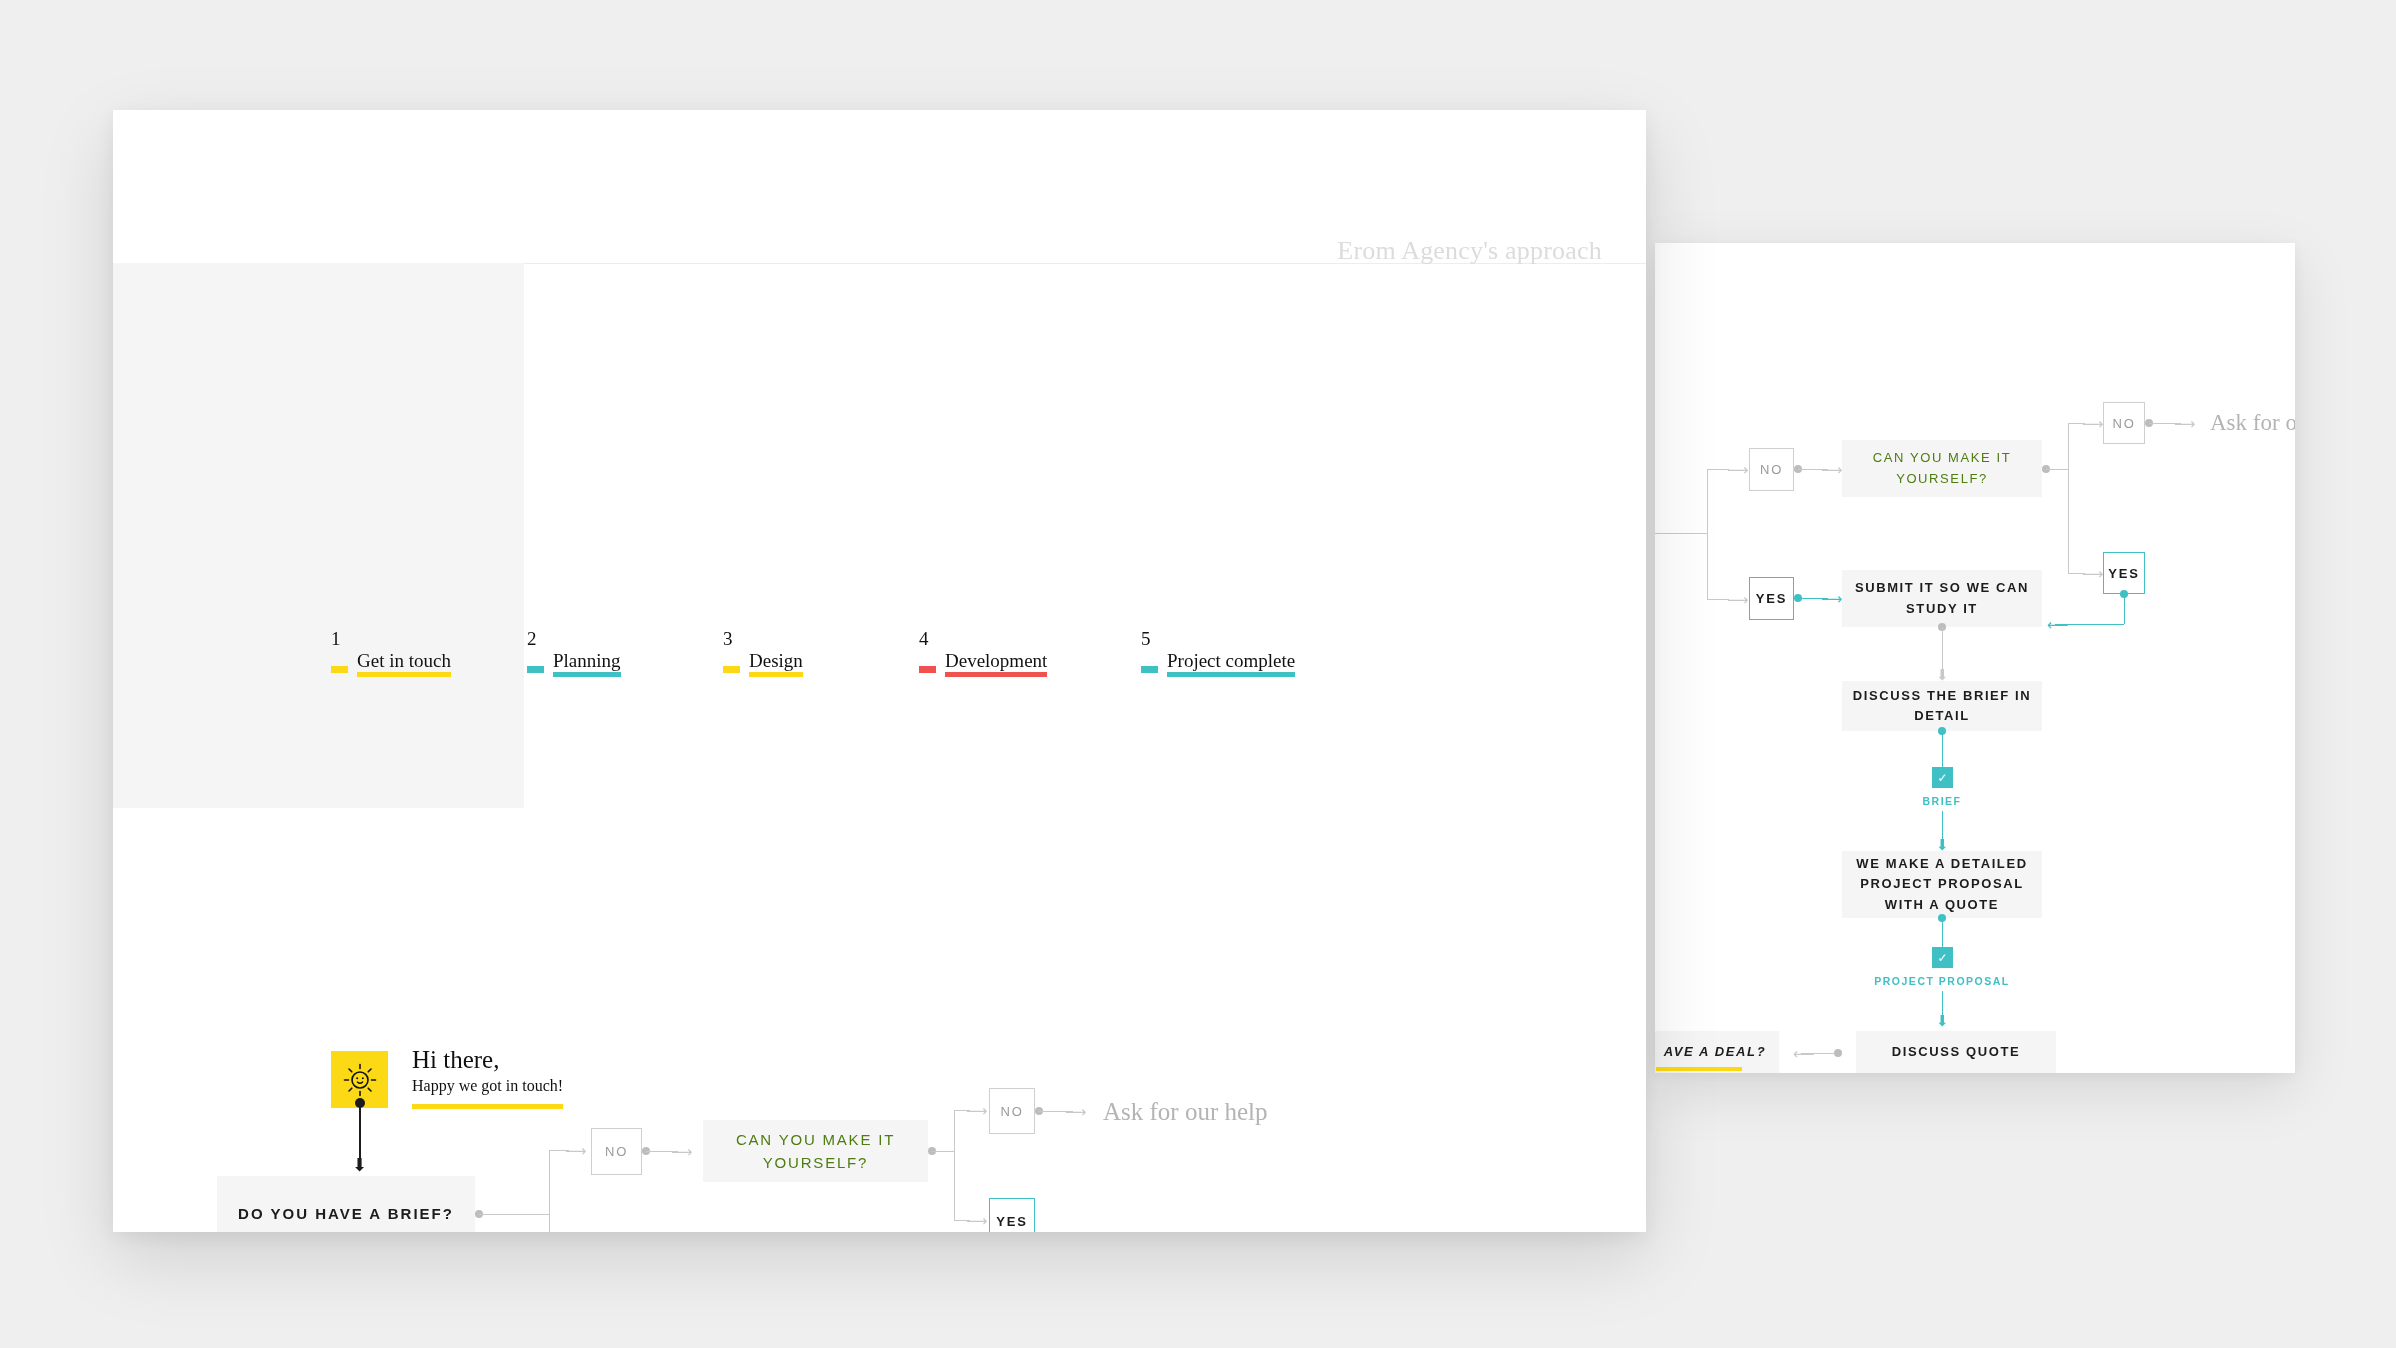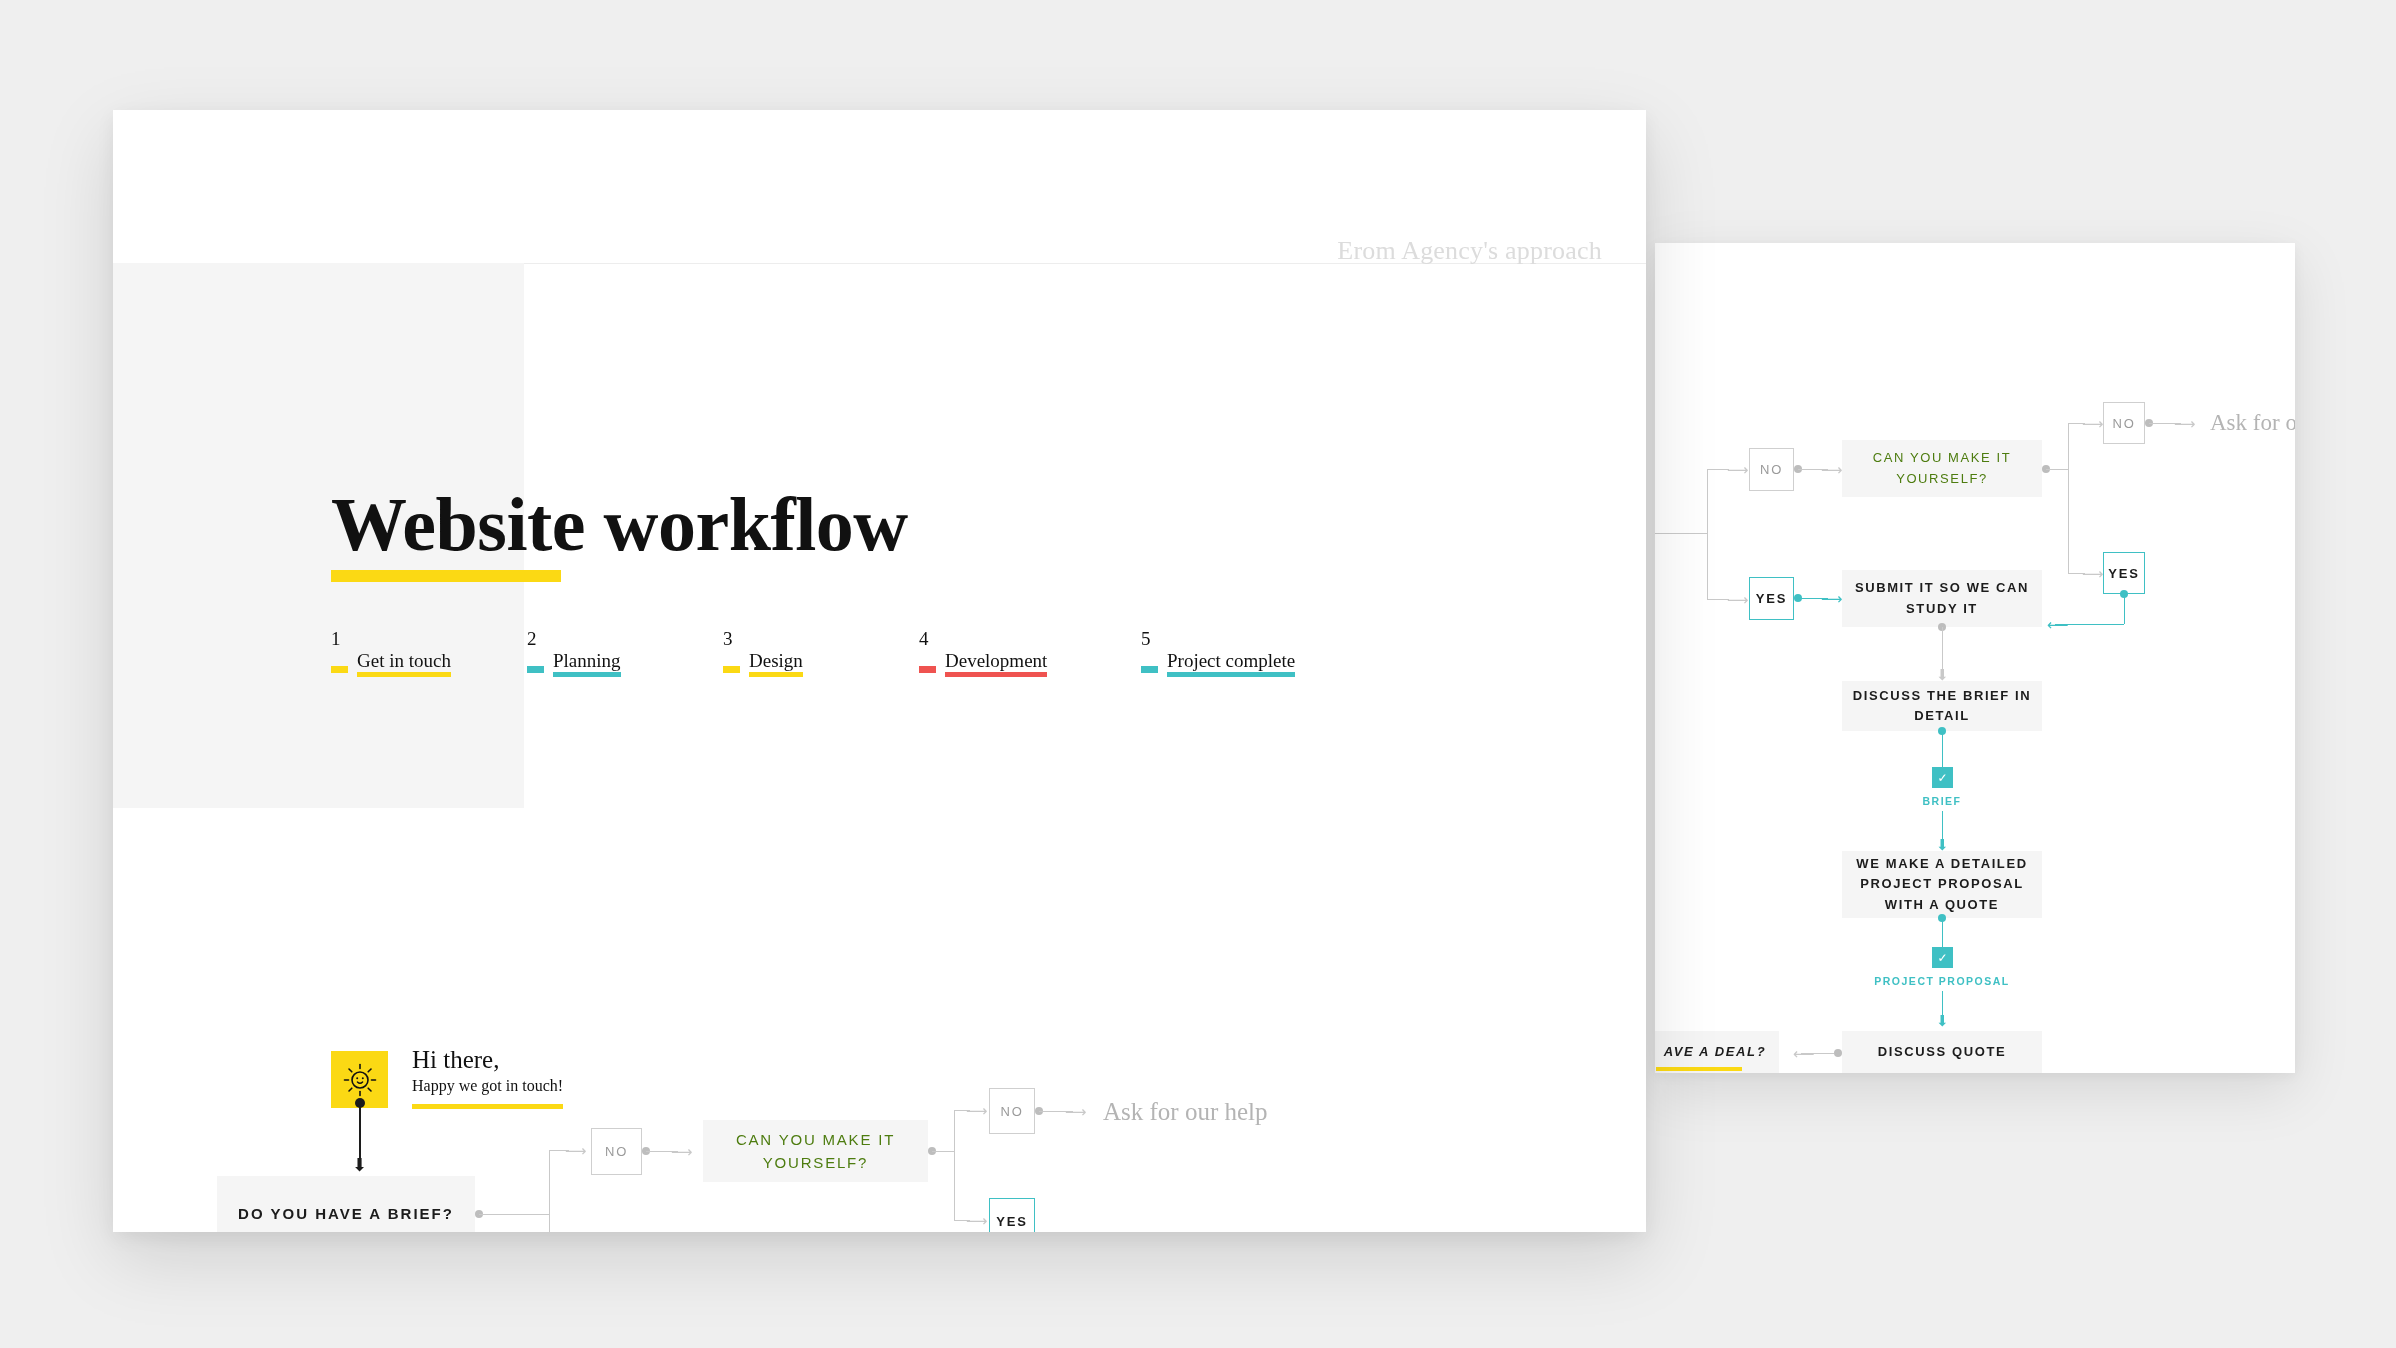--- a/index.html
+++ b/index.html
@@ -214,45 +214,41 @@
     <span>WE MAKE A DETAILED PROJECT PROPOSAL WITH A QUOTE</span>
   </div>
 
   <div class="dot t" style="left:283px;top:671px;"></div>
   <div class="line t" style="left:287px;top:675px;width:1px;height:29px;"></div>
   <div class="check" style="left:277px;top:704px;">✓</div>
   <div class="check-lbl" style="left:197px;top:732px;width:180px;">PROJECT PROPOSAL</div>
   <div class="line t" style="left:287px;top:748px;width:1px;height:28px;"></div>
   <div class="arrow t" style="left:281px;top:770px;">⬇</div>
 
-  <div class="fbox" style="left:187px;top:788px;width:200px;height:43px;">
+  <div class="fbox" style="left:201px;top:788px;width:200px;height:43px;">
     <span>DISCUSS QUOTE</span>
   </div>
 
   <div class="dot" style="left:179px;top:806px;"></div>
   <div class="line" style="left:146px;top:810px;width:33px;height:1px;"></div>
   <div class="arrow" style="left:138px;top:803px;">⟵</div>
 
   <div class="fbox" style="left:-76px;top:788px;width:200px;height:43px;font-style:italic;">
     <span style="position:relative;left:36px;">AVE A DEAL?</span>
   </div>
   <div class="yellow-ul" style="left:1px;top:824px;width:86px;"></div>
 </div>
 
 <div class="slide" id="front-slide">
 
   <div class="hdr-rule"></div>
   <div class="hdr-caption">Erom Agency's approach</div>
 
   <div class="grey-block"></div>
 
-  <div class="title-wrap">
-    <div class="title">Website workflow</div>
-    <div class="title-underline"></div>
-  </div>
 
   <div class="steps">
     <div class="step" style="width:196px;">
       <div class="step-num">1</div>
       <div class="step-dash" style="background:#fbd914;"></div>
       <div class="step-label" style="--ul:#fbd914;">Get in touch</div>
     </div>
     <div class="step" style="width:196px;">
       <div class="step-num">2</div>
       <div class="step-dash" style="background:#3fc0c4;"></div>

